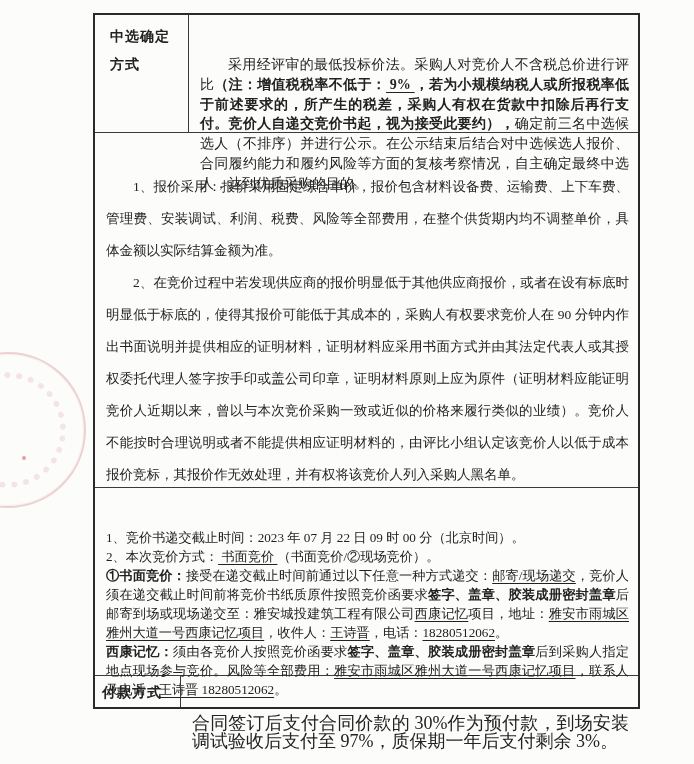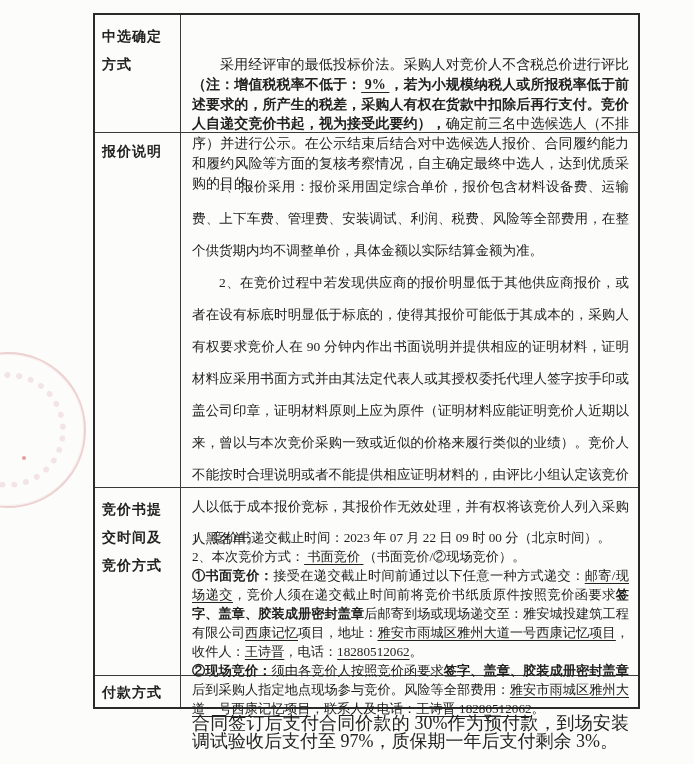--- a/index.html
+++ b/index.html
@@ -43,21 +43,21 @@
     font-weight:700;font-size:14px;line-height:28px;
     letter-spacing:1px;
     padding:8px 5px 0 7px;
   }
   .ccell{
     flex:1;box-sizing:border-box;
     padding:2px 9px 0 11px;
     text-align:justify;
     margin-top:37px;
   }
-  .r1{height:117px;}
+  .r1{height:117px;padding-left:8px;}
   .r2{height:355px;}
   .r3{height:188px;}
   .r4{height:32px;}
   .r1 .ccell{font-size:14px;line-height:19.8px;padding-top:3px;}
   .r2 .ccell{font-size:13.5px;line-height:32px;padding-top:1px;}
   .r3 .ccell{font-size:13.2px;line-height:19px;padding-top:3px;}
   .r4 .ccell{font-size:18px;line-height:18px;padding-top:1px;}
   .para{margin:0;}
   .indent{text-indent:2em;}
   .b{font-weight:700;}
@@ -78,34 +78,32 @@
   <div class="doc-table">
 
     <div class="trow r1">
       <div class="lcell">中选确定方式</div>
       <div class="ccell">
         <p class="para indent"><span>采用经评审的最低投标价法。采购人对竞价人不含税总价进行评比</span><span class="b">（注：增值税税率不低于：</span><span class="b u"> 9% </span><span class="b">，若为小规模纳税人或所报税率低于前述要求的，所产生的税差，采购人有权在货款中扣除后再行支付。竞价人自递交竞价书起，视为接受此要约），</span><span>确定前三名中选候选人（不排序）并进行公示。在公示结束后结合对中选候选人报价、合同履约能力和履约风险等方面的复核考察情况，自主确定最终中选人，达到优质采购的目的。</span></p>
       </div>
     </div>
 
     <div class="trow r2">
-      <div class="lcell">报价说明</div>
       <div class="ccell">
         <p class="para indent"><span>1、报价采用：报价采用固定综合单价，报价包含材料设备费、运输费、上下车费、管理费、安装调试、利润、税费、风险等全部费用，在整个供货期内均不调整单价，具体金额以实际结算金额为准。</span></p>
         <p class="para indent"><span>2、在竞价过程中若发现供应商的报价明显低于其他供应商报价，或者在设有标底时明显低于标底的，使得其报价可能低于其成本的，采购人有权要求竞价人在 90 分钟内作出书面说明并提供相应的证明材料，证明材料应采用书面方式并由其法定代表人或其授权委托代理人签字按手印或盖公司印章，证明材料原则上应为原件（证明材料应能证明竞价人近期以来，曾以与本次竞价采购一致或近似的价格来履行类似的业绩）。竞价人不能按时合理说明或者不能提供相应证明材料的，由评比小组认定该竞价人以低于成本报价竞标，其报价作无效处理，并有权将该竞价人列入采购人黑名单。</span></p>
       </div>
     </div>
 
     <div class="trow r3">
-      <div class="lcell">竞价书提交时间及竞价方式</div>
       <div class="ccell">
         <p class="para"><span>1、竞价书递交截止时间：2023 年 07 月 22 日 09 时 00 分（北京时间）。</span></p>
         <p class="para"><span>2、本次竞价方式：</span><span class="u"> 书面竞价 </span><span>（书面竞价/②现场竞价）。</span></p>
         <p class="para"><span class="b">①书面竞价：</span><span>接受在递交截止时间前通过以下任意一种方式递交：</span><span class="u">邮寄/现场递交</span><span>，竞价人须在递交截止时间前将竞价书纸质原件按照竞价函要求</span><span class="b">签字、盖章、胶装成册密封盖章</span><span>后邮寄到场或现场递交至：雅安城投建筑工程有限公司</span><span class="u">西康记忆</span><span>项目，地址：</span><span class="u">雅安市雨城区雅州大道一号西康记忆项目</span><span>，收件人：</span><span class="u">王诗晋</span><span>，电话：</span><span class="u">18280512062</span><span>。</span></p>
-        <p class="para"><span class="b">②现场竞价：</span><span>须由各竞价人按照竞价函要求</span><span class="b">签字、盖章、胶装成册密封盖章</span><span>后到采购人指定地点现场参与竞价。风险等全部费用：</span><span class="u">雅安市雨城区雅州大道一号西康记忆项目</span><span>，联系人及电话：</span><span class="u">王诗晋 18280512062</span><span>。</span></p>
+        <p class="para"><span class="b">西康记忆：</span><span>须由各竞价人按照竞价函要求</span><span class="b">签字、盖章、胶装成册密封盖章</span><span>后到采购人指定地点现场参与竞价。风险等全部费用：</span><span class="u">雅安市雨城区雅州大道一号西康记忆项目</span><span>，联系人及电话：</span><span class="u">王诗晋 18280512062</span><span>。</span></p>
       </div>
     </div>
 
     <div class="trow r4">
       <div class="lcell">付款方式</div>
       <div class="ccell">
         <p class="para"><span>合同签订后支付合同价款的 30%作为预付款，到场安装调试验收后支付至 97%，质保期一年后支付剩余 3%。</span></p>
       </div>
     </div>
 

